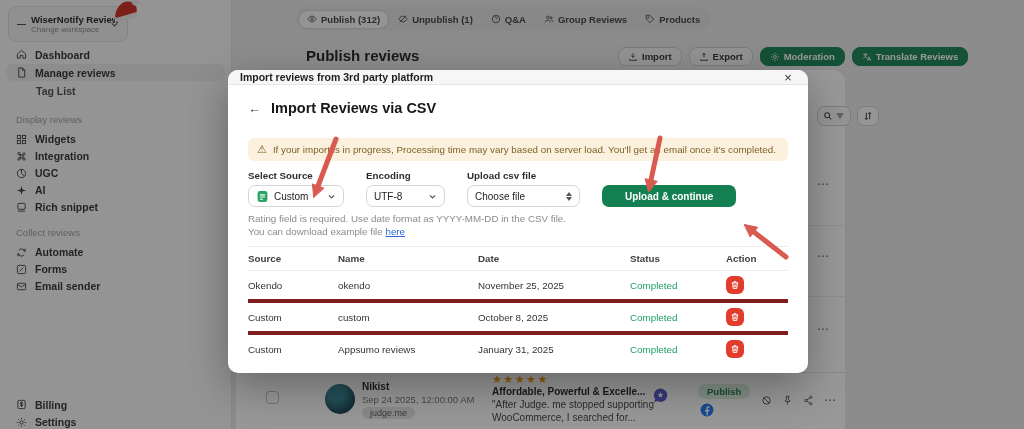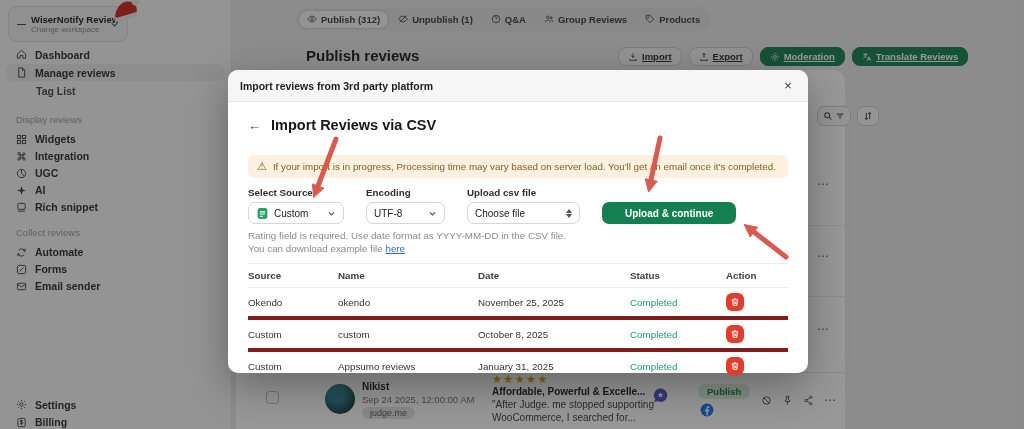--- a/index.html
+++ b/index.html
@@ -33,21 +33,21 @@
   .main-panel { position:absolute; left:236px; top:70px; width:609px; height:359px; background:#ffffff; border-radius:12px 12px 0 0; }
   .divider { position:absolute; left:236px; width:609px; height:1px; background:#ececec; }
 
   .tabsbar { position:absolute; left:296px; top:7px; height:24px; background:#e2e2e2; border-radius:12px; display:flex; align-items:center; padding:0 3px; gap:2px; z-index:1; }
   .tab { display:flex; align-items:center; gap:4px; font-size:9.5px; font-weight:600; color:#3d3d3d; padding:3px 8px; border-radius:10px; white-space:nowrap; }
   .tab.active { background:#f8f8f8; box-shadow:0 0 0 1px #d2d2d2; }
   .tab .ic { width:10px; height:10px; display:inline-flex; }
 
   .page-title { position:absolute; left:306px; top:47px; font-size:15px; font-weight:bold; color:#1d1d1d; z-index:1; }
   .header-buttons { position:absolute; left:618px; top:47px; display:flex; gap:7px; z-index:1; }
-  .hbtn { height:19px; display:flex; align-items:center; gap:4px; font-size:9.5px; font-weight:600; padding:0 9px; border-radius:8px; white-space:nowrap;text-decoration:underline; }
+  .hbtn { height:19px; display:flex; align-items:center; gap:4px; font-size:9.5px; font-weight:600; padding:0 9px; border-radius:8px; white-space:nowrap; }
   .hbtn.light { background:#f5f5f5; border:1px solid #cccccc; color:#2e2e2e; }
   .hbtn.green { background:var(--accent-green); border:1px solid var(--accent-green); color:#fff; }
   .hbtn .ic { width:10px; height:10px; display:inline-flex; }
 
   .right-toolbar { position:absolute; left:817px; top:106px; display:flex; gap:6px; z-index:1; }
   .tool { height:20px; border:1px solid #cfcfcf; border-radius:7px; background:#fafafa; display:flex; align-items:center; gap:2px; padding:0 5px; color:#444; }
   .tool .ic { width:10px; height:10px; display:inline-flex; }
 
   .bg-actions { position:absolute; display:flex; align-items:center; gap:9px; color:#5b5b5b; z-index:1; }
   .bg-actions .ic { width:11px; height:11px; display:inline-flex; }
@@ -69,21 +69,21 @@
   .rfb { left:464px; top:30px; width:14px; height:14px; }
   .ricons { left:525px; top:22px; display:flex; gap:10px; color:#4d4d4d; }
   .ricons .ic { width:11px; height:11px; display:inline-flex; }
   .ricons .dots { font-size:12px; line-height:11px; }
 
   
   .overlay { position:absolute; inset:0; background:rgba(20,20,20,0.44); z-index:10; }
 
   
   .modal { position:absolute; left:228px; top:70px; width:580px; height:303px; background:#fff; border-radius:10px; box-shadow:0 14px 42px rgba(0,0,0,0.32); z-index:20; }
-  .modal-header { height:32px; background:#f6f6f6; border-bottom:1px solid #e6e6e6; border-radius:10px 10px 0 0; display:flex; align-items:center; padding:0 12px; }
+  .modal-header { height:15px; background:#f6f6f6; border-bottom:1px solid #e6e6e6; border-radius:10px 10px 0 0; display:flex; align-items:center; padding:0 12px; }
   .modal-title { flex:1; font-size:10.5px; font-weight:bold; color:#1e1e1e; }
   .close-btn { width:16px; height:16px; display:flex; align-items:center; justify-content:center; font-size:13px; color:#333; border-radius:4px; }
   .modal-body { padding:15px 20px 0; }
   .csv-heading { display:flex; align-items:center; gap:10px; }
   .back-arrow { font-size:13px; color:#444; line-height:1; }
   .csv-title { font-size:14.5px; font-weight:bold; color:#171717; }
   .banner { margin-top:22px; background:var(--warning-bg); color:var(--warning-text); font-size:9.8px; padding:6px 9px; border-radius:6px; display:flex; align-items:center; gap:6px; }
   .warn-ic { font-size:11px; line-height:1; }
   .form-row { display:flex; gap:22px; margin-top:9px; align-items:flex-end; }
   .field label { display:block; font-size:9.8px; font-weight:600; color:#2e2e2e; margin-bottom:4px; }
@@ -245,34 +245,34 @@
                 </svg>
               </span>
               <span>Email sender</span>
             </div>
           </div>
         </div>
       <div id="nav-foot" class="nav-col">
           <div class="nav-item">
             <span class="ic">
               <svg viewBox="0 0 24 24" fill="none" stroke="currentColor" stroke-width="2">
+                <rect x="4" y="3" width="16" height="18" rx="3"></rect>
+                <path d="M12 6.5v11M15 9c0-1.2-1.3-2-3-2s-3 .8-3 2 1.2 2 3 2 3 .8 3 2-1.3 2-3 2-3-.8-3-2"></path>
+              </svg>
+            </span>
+            <span>Billing</span>
+          </div>
+          <div class="nav-item">
+            <span class="ic">
+              <svg viewBox="0 0 24 24" fill="none" stroke="currentColor" stroke-width="2">
                 <circle cx="12" cy="12" r="3.5"></circle>
                 <path d="M12 2v3M12 19v3M2 12h3M19 12h3M4.9 4.9L7 7M17 17l2.1 2.1M19.1 4.9L17 7M7 17l-2.1 2.1"></path>
               </svg>
             </span>
             <span>Settings</span>
-          </div>
-          <div class="nav-item">
-            <span class="ic">
-              <svg viewBox="0 0 24 24" fill="none" stroke="currentColor" stroke-width="2">
-                <rect x="4" y="3" width="16" height="18" rx="3"></rect>
-                <path d="M12 6.5v11M15 9c0-1.2-1.3-2-3-2s-3 .8-3 2 1.2 2 3 2 3 .8 3 2-1.3 2-3 2-3-.8-3-2"></path>
-              </svg>
-            </span>
-            <span>Billing</span>
           </div>
         </div>
     </div>
 
     <div class="main-panel"></div>
     <div class="divider" style="top:225px"></div>
     <div class="divider" style="top:296px"></div>
 
     <div class="tabsbar" id="tabsbar">
         <div class="tab active">

